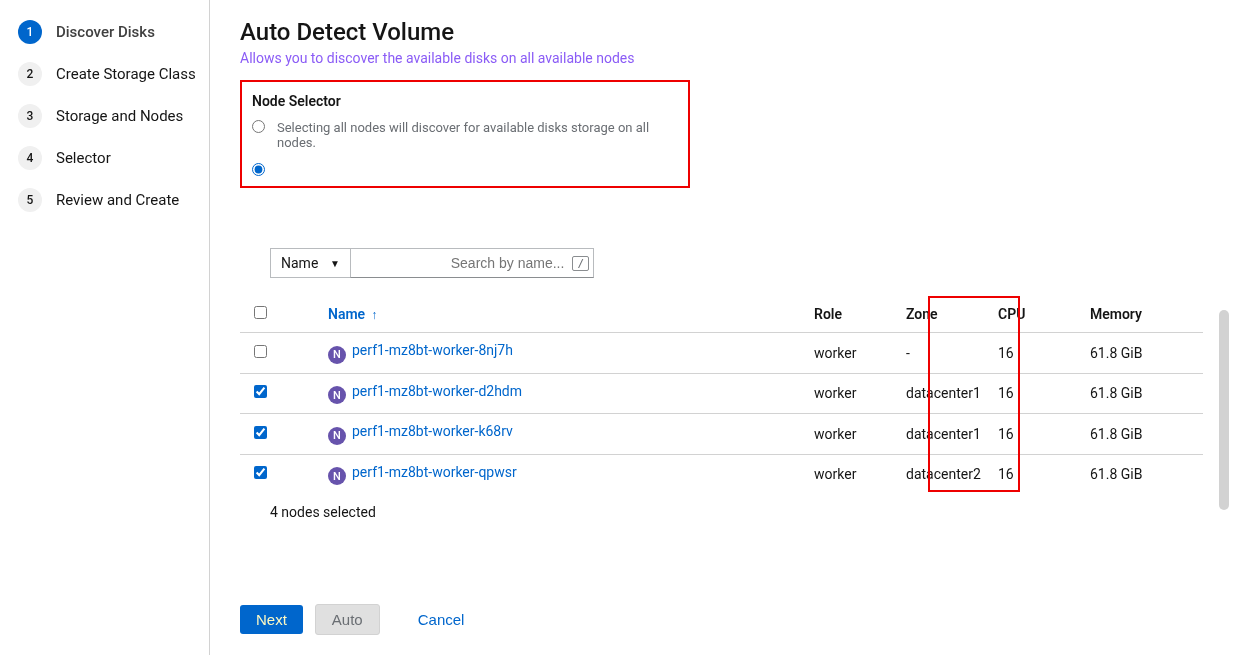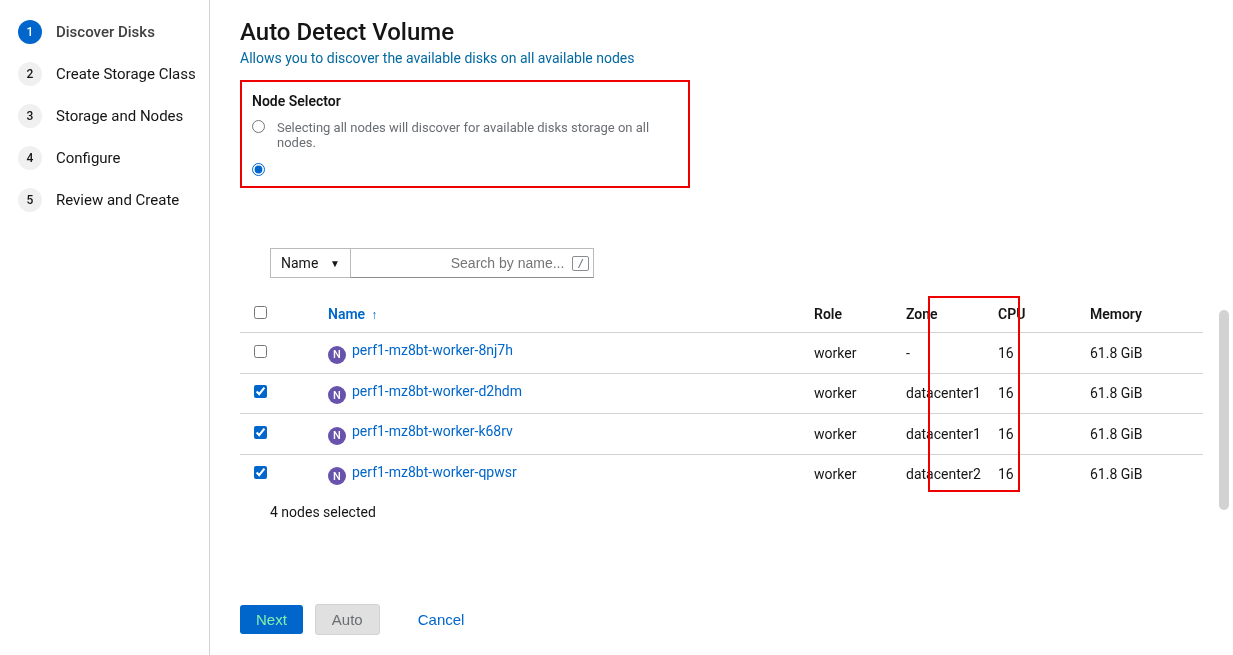--- a/index.html
+++ b/index.html
@@ -6,21 +6,21 @@
     body { font-family: -apple-system, BlinkMacSystemFont, "Segoe UI", Roboto, Helvetica, Arial, sans-serif; font-size: 14px; color: #151515; background: #fff; display: flex; width: 1233px; height: 655px; }
     .sidebar { width: 210px; padding: 20px 0 0 18px; border-right: 1px solid #d2d2d2; }
     .step { display: flex; align-items: center; gap: 14px; margin-bottom: 18px; cursor: pointer; }
     .step-circle { width: 24px; height: 24px; border-radius: 50%; display: flex; align-items: center; justify-content: center; font-size: 12px; font-weight: 500; }
     .step.active .step-circle { background: #0066cc; color: #fff; }
     .step:not(.active) .step-circle { background: #f0f0f0; color: #151515; }
     .step-label { font-size: 15px; }
     .step.active .step-label { color: #404040; font-weight: 500; }
     .main { flex: 1; padding: 18px 30px 20px 30px; overflow-y: auto; position: relative; }
     .page-title { font-size: 24px; font-weight: 500; margin-bottom: 4px; }
-    .page-subtitle { font-size: 14px; color: #0369a1; margin-bottom: 14px; }
+    .page-subtitle { font-size: 14px; color: #8b5cf6; margin-bottom: 14px; }
     .highlight-box { border: 2px solid #e00; padding: 11px 10px 10px 10px; width: 450px; }
     .section-header { font-weight: 600; font-size: 14px; margin-bottom: 8px; }
     .radio-row { display: flex; align-items: flex-start; gap: 12px; margin-bottom: 10px; }
     .radio-row:last-child { margin-bottom: 0; }
     .radio-row input[type="radio"] { margin-top: 3px; accent-color: #0066cc; }
     .radio-label { font-size: 14px; }
     .radio-desc { font-size: 13px; color: #6a6e73; margin-top: 3px; }
     .filter-bar { display: flex; margin: 60px 0 18px 30px; }
     .filter-select { display: flex; align-items: center; justify-content: space-between; border: 1px solid #b8bbbe; border-right: none; padding: 6px 10px; width: 80px; height: 30px; font-size: 14px; cursor: pointer; }
     .filter-input-wrap { display: flex; align-items: center; border: 1px solid #b8bbbe; border-bottom: 1px solid #8a8d90; height: 30px; width: 244px; }
@@ -38,21 +38,21 @@
     .role-col { width: 92px; }
     .zone-col { width: 92px; }
     .cpu-col { width: 92px; }
     .mem-col { }
     .node-badge { width: 18px; height: 18px; border-radius: 50%; background: #6753ac; color: #fff; font-size: 11px; font-weight: 500; display: inline-flex; align-items: center; justify-content: center; margin-right: 6px; vertical-align: -3px; }
     .node-link { color: #0066cc; text-decoration: none; }
     .zone-highlight { position: absolute; border: 2px solid #e00; pointer-events: none; }
     .selected-text { margin: 10px 0 0 30px; font-size: 14px; }
     .footer-btns { position: absolute; bottom: 20px; left: 30px; display: flex; gap: 12px; align-items: center; }
     .btn { padding: 6px 16px; font-size: 15px; border-radius: 3px; border: none; cursor: pointer; }
-    .btn-primary { background: #0066cc; color: #86efac; }
+    .btn-primary { background: #0066cc; color: #fef9c3; }
     .btn-secondary { background: #e0e0e0; color: #6a6e73; border: 1px solid #d2d2d2; }
     .btn-link { background: none; color: #0066cc; padding: 6px 10px; margin-left: 16px; }
     input[type="checkbox"] { accent-color: #0066cc; cursor: pointer; }
     .caret-down { font-size: 10px; }
     .scroll-track { position: absolute; right: 4px; top: 310px; width: 10px; height: 200px; background: #d2d2d2; border-radius: 5px; }
   </style>
 </head>
 <body>
 
 <div class="sidebar">
@@ -63,21 +63,21 @@
   <div class="step">
     <div class="step-circle">2</div>
     <div class="step-label">Create Storage Class</div>
   </div>
   <div class="step">
     <div class="step-circle">3</div>
     <div class="step-label">Storage and Nodes</div>
   </div>
   <div class="step">
     <div class="step-circle">4</div>
-    <div class="step-label">Configure</div>
+    <div class="step-label">Selector</div>
   </div>
   <div class="step">
     <div class="step-circle">5</div>
     <div class="step-label">Review and Create</div>
   </div>
 </div>
 
 <div class="main">
   <h1 class="page-title">Auto Detect Volume</h1>
   <div class="page-subtitle">Allows you to discover the available disks on all available nodes</div>

